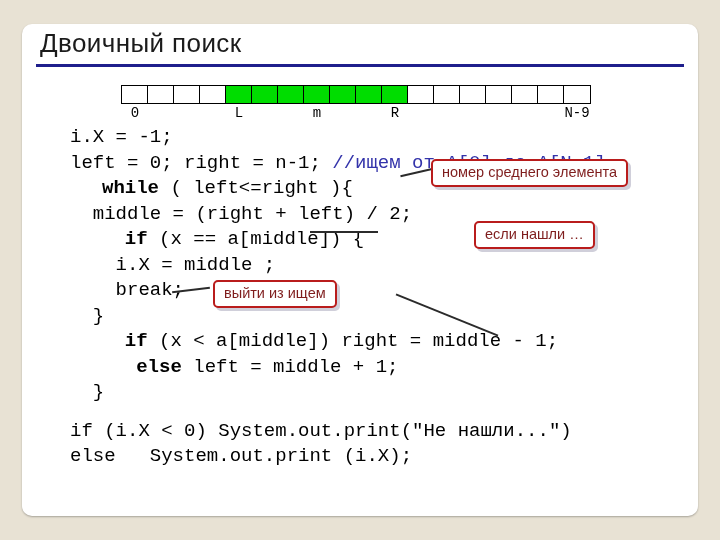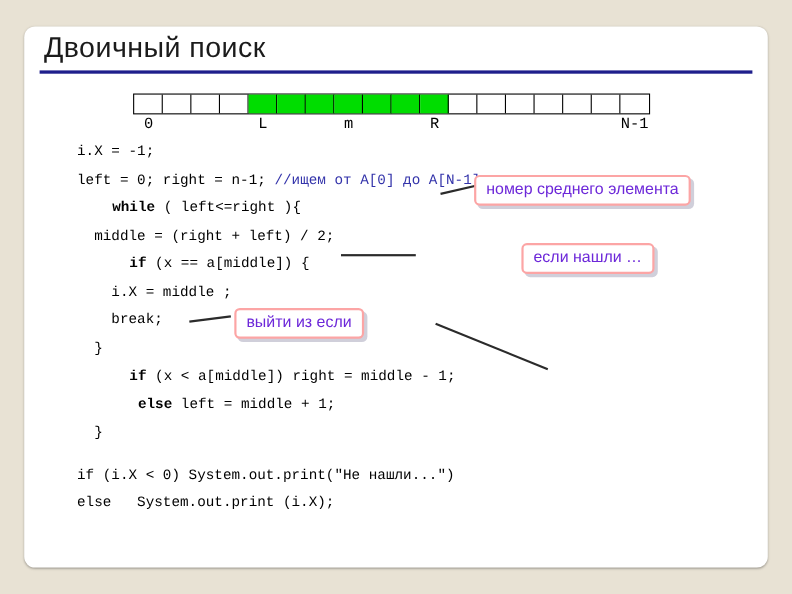--- a/index.html
+++ b/index.html
@@ -47,40 +47,40 @@
     position:absolute;top:41px;
     font-family:"Liberation Mono","DejaVu Sans Mono",monospace;
     font-size:14px;color:#000;
     white-space:nowrap;
   }
 
   
   #code{
     position:absolute;left:48px;top:101px;
     font-family:"Liberation Mono","DejaVu Sans Mono",monospace;
-    font-size:13px;
+    font-size:19px;
     line-height:25.5px;
     color:#000;
     white-space:pre;
   }
   #code .ln{height:25.5px;}
   #code b{font-weight:bold;margin-left:32px;}
   #code .cm{color:#3333aa;}
   #code .gap{height:13px;}
 
   
   .callout{
     position:absolute;
     background:#ffffff;
-    border:2px solid #fca5a5;
+    border:2px solid #b91c1c;
     border-radius:5px;
     box-shadow:3px 3px 0 rgba(120,118,150,.35);
     font-family:"Liberation Sans", sans-serif;
     font-size:14.5px;
-    color:#6d28d9;
+    color:#7f1d1d;
     padding:2px 9px 3px 9px;
     white-space:nowrap;
     line-height:19px;
   }
   .leader{
     position:absolute;
     height:0;
     border-top:2px solid #2b2b2b;
   }
 </style>
@@ -110,35 +110,35 @@
         <div class="cell"></div>
         <div class="cell"></div>
         <div class="cell"></div>
         <div class="cell"></div>
         <div class="cell"></div>
       </div>
   <div class="axis-label" style="left: 113px; transform: translateX(-50%);">0</div>
       <div class="axis-label" style="left: 217px; transform: translateX(-50%);">L</div>
       <div class="axis-label" style="left: 295px; transform: translateX(-50%);">m</div>
       <div class="axis-label" style="left: 373px; transform: translateX(-50%);">R</div>
-      <div class="axis-label" style="left: 555px; transform: translateX(-50%);">N-1</div>
+      <div class="axis-label" style="left: 555px; transform: translateX(-50%);">N-9</div>
     </div>
 
   <div id="code"><div class="ln"><span>i.X = -1;</span></div><div class="ln"><span>left = 0; right = n-1; </span><span class="cm">//ищем от A[0] до A[N-1]</span></div><div class="ln"><b>while</b><span> ( left&lt;=right ){</span></div><div class="ln"><span>  middle = (right + left) / 2;</span></div><div class="ln"><span>  </span><b>if</b><span> (x == a[middle]) {</span></div><div class="ln"><span>    i.X = middle ;</span></div><div class="ln"><span>    break;</span></div><div class="ln"><span>  }</span></div><div class="ln"><span>  </span><b>if</b><span> (x &lt; a[middle]) right = middle - 1;</span></div><div class="ln"><span>   </span><b>else</b><span> left = middle + 1;</span></div><div class="ln"><span>  }</span></div><div class="gap"></div><div class="ln"><span>if (i.X &lt; 0) System.out.print("Не нашли...")</span></div><div class="ln"><span>else   System.out.print (i.X);</span></div></div>
 
   <div class="leader" style="left:378px;top:147px;width:38px;transform:rotate(-13deg);"></div>
   <div class="callout" style="left:409px;top:135px;">
     <span>номер среднего элемента</span>
   </div>
 
   <div class="leader" style="left:288px;top:207px;width:68px;"></div>
   <div class="callout" style="left:452px;top:197px;text-align:right;">
     <span>если нашли …</span>
   </div>
 
   <div class="leader" style="left:150px;top:265px;width:38px;transform:rotate(-7deg);"></div>
   <div class="callout" style="left:191px;top:256px;">
-    <span>выйти из если</span>
+    <span>выйти из ищем</span>
   </div>
 
   <div class="leader" style="left:370px;top:290px;width:110px;transform:rotate(22deg);"></div>
 
 </div>
 
 </body></html>

